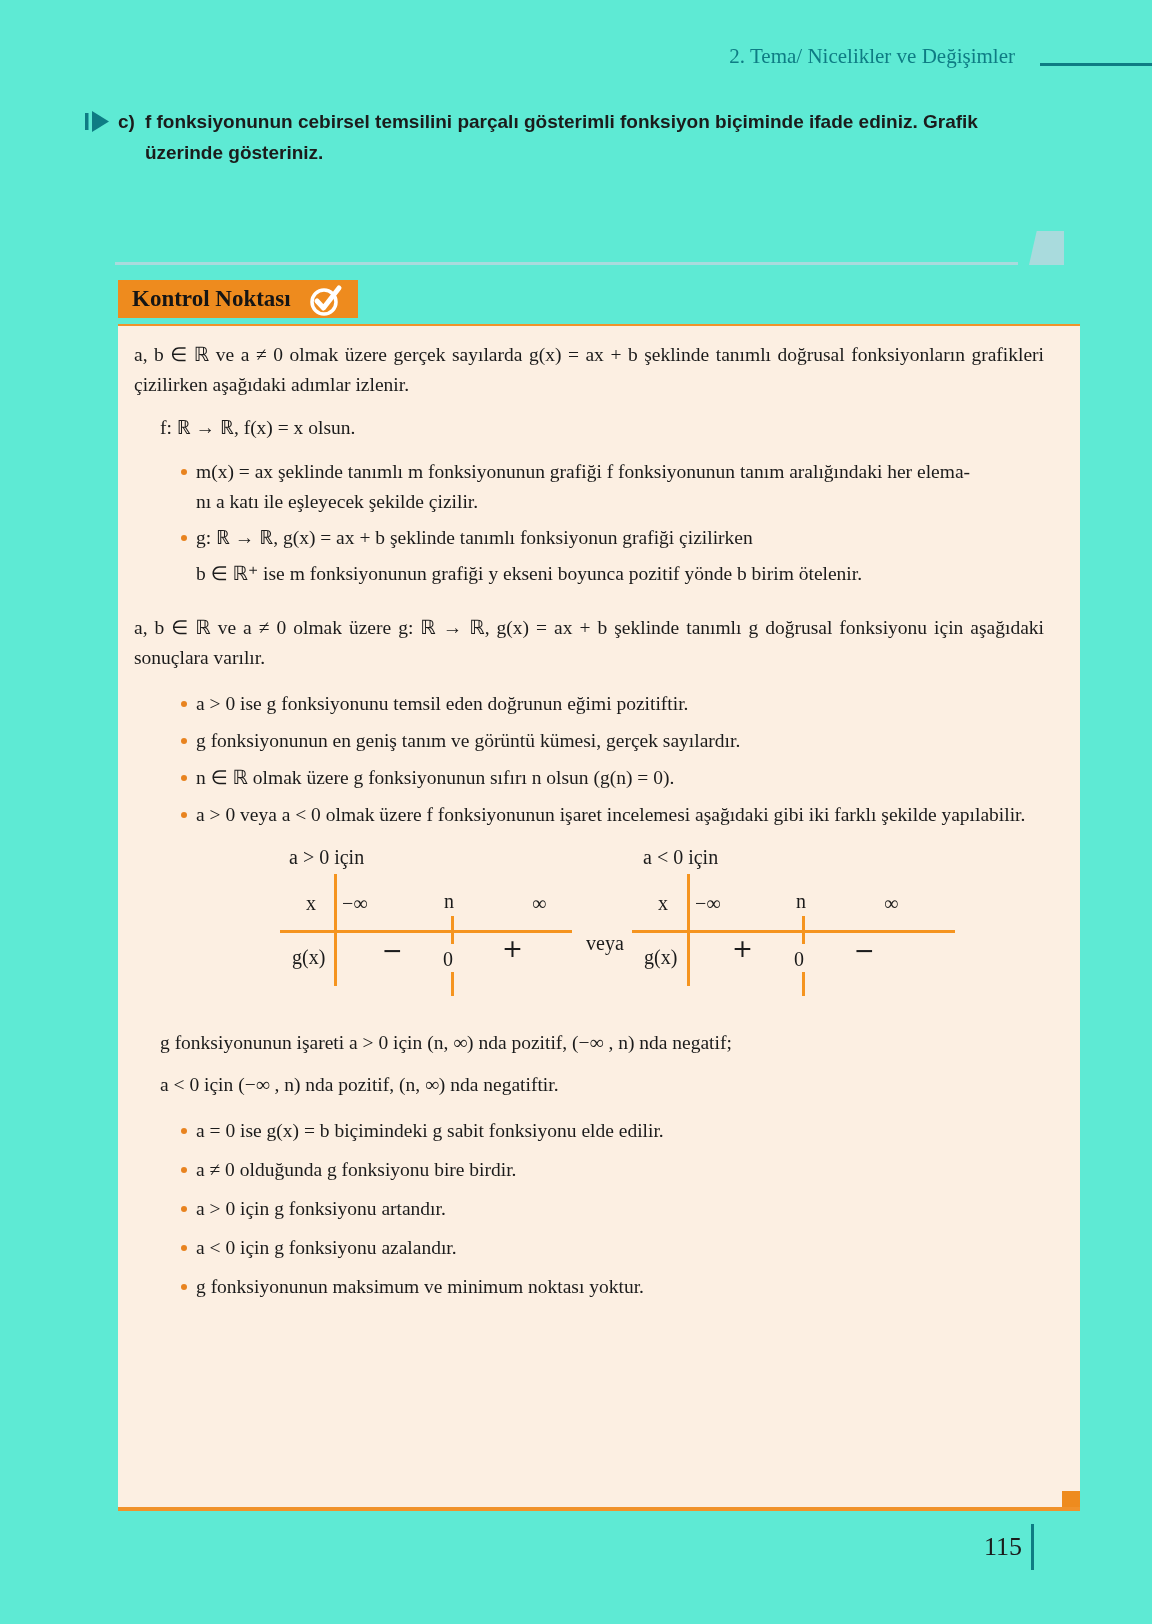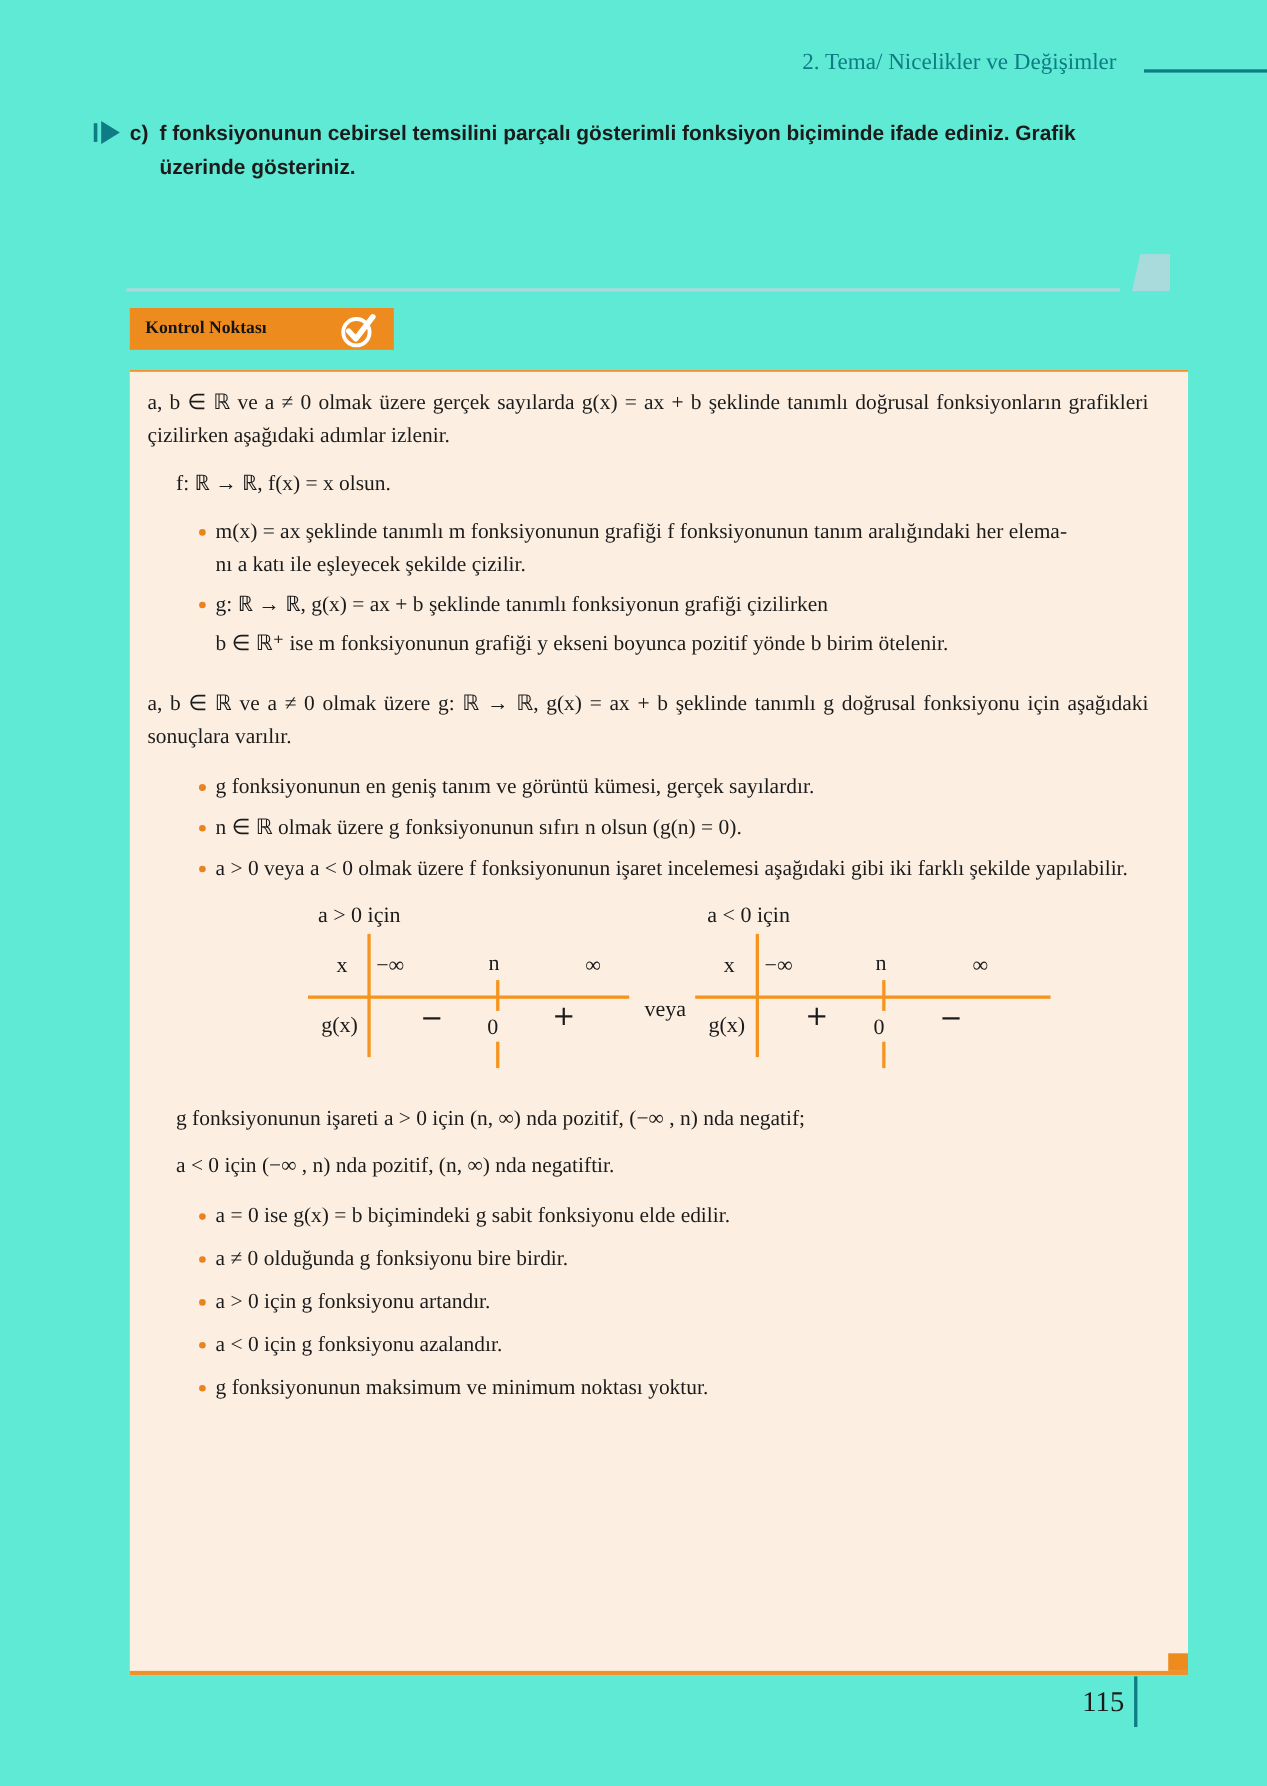--- a/index.html
+++ b/index.html
@@ -30,26 +30,26 @@
   
   .divider-line { position:absolute; left:115px; top:262px; width:903px; height:3px; background:#a9dbdd; }
   .divider-shape { position:absolute; left:1029px; top:231px; width:35px; height:34px;
     background:#a9dbdd; clip-path:polygon(22% 0, 100% 0, 100% 100%, 0 100%); }
 
   
   .tab {
     position:absolute; left:118px; top:280px; width:240px; height:38px;
     background:#ee8b1e; display:flex; align-items:center; padding-left:14px;
   }
-  .tab-title { font-size:16px; font-weight:bold; color:#151515; }
+  .tab-title { font-size:23px; font-weight:bold; color:#151515; }
   .tab-check { position:absolute; right:14px; top:2px; }
 
   
   .box {
-    position:absolute; left:118px; top:336px; width:962px; height:1187px;
+    position:absolute; left:118px; top:324px; width:962px; height:1187px;
     background:#fcefe2; border-top:2px solid #f0922b; border-bottom:4px solid #f0922b;
     padding:14px 36px 0 16px; font-size:19.5px; line-height:30px;
   }
   .corner-square { position:absolute; right:0; bottom:0; width:18px; height:16px; background:#ee8b1e; }
 
   .p-intro { text-align:justify; }
   .f-line { margin:13px 0 0 26px; }
 
   ul.blist { list-style:none; margin-top:14px; }
   ul.blist li { position:relative; padding-left:62px; margin-bottom:6px; white-space:pre-line; }
@@ -152,21 +152,21 @@
     <ul class="blist">
       <li><span class="bullet"></span><span>m(x) = ax şeklinde tanımlı m fonksiyonunun grafiği f fonksiyonunun tanım aralığındaki her elema-
 nı a katı ile eşleyecek şekilde çizilir.</span></li>
       <li><span class="bullet"></span><span>g: ℝ → ℝ, g(x) = ax + b şeklinde tanımlı fonksiyonun grafiği çizilirken</span></li>
     </ul>
     <p class="substep">b ∈ ℝ⁺ ise m fonksiyonunun grafiği y ekseni boyunca pozitif yönde b birim ötelenir.</p>
 
     <p class="p-intro2">a, b ∈ ℝ ve a ≠ 0 olmak üzere g: ℝ → ℝ, g(x) = ax + b şeklinde tanımlı g doğrusal fonksiyonu için aşağıdaki sonuçlara varılır.</p>
 
     <ul class="blist rlist">
-      <li><span class="bullet"></span></li>
+      <li><span class="bullet"></span><span>a &gt; 0 ise g fonksiyonunu temsil eden doğrunun eğimi pozitiftir.</span></li>
       <li><span class="bullet"></span><span>g fonksiyonunun en geniş tanım ve görüntü kümesi, gerçek sayılardır.</span></li>
       <li><span class="bullet"></span><span>n ∈ ℝ olmak üzere g fonksiyonunun sıfırı n olsun (g(n) = 0).</span></li>
       <li><span class="bullet"></span><span>a &gt; 0 veya a &lt; 0 olmak üzere f fonksiyonunun işaret incelemesi aşağıdaki gibi iki farklı şekilde yapılabilir.</span></li>
     </ul>
 
     <div class="tables">
 
       <span class="abs st-title t1-title">a &gt; 0 için</span>
       <span class="abs st-line t1-vline"></span>
       <span class="abs st-line t1-hline"></span>

